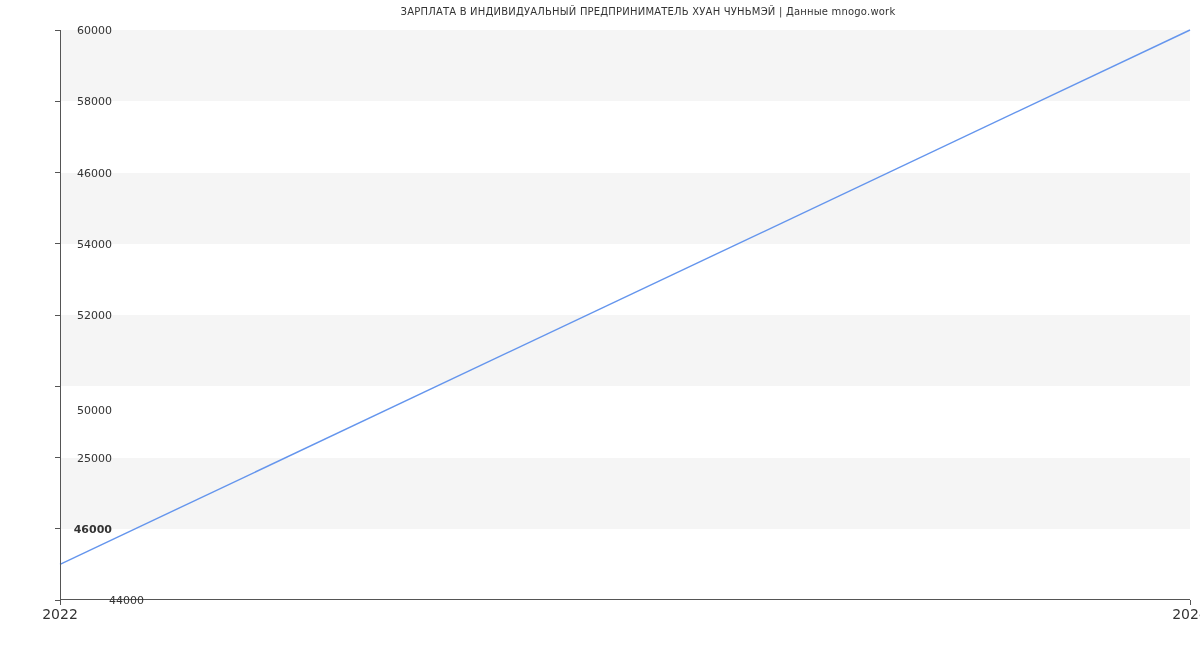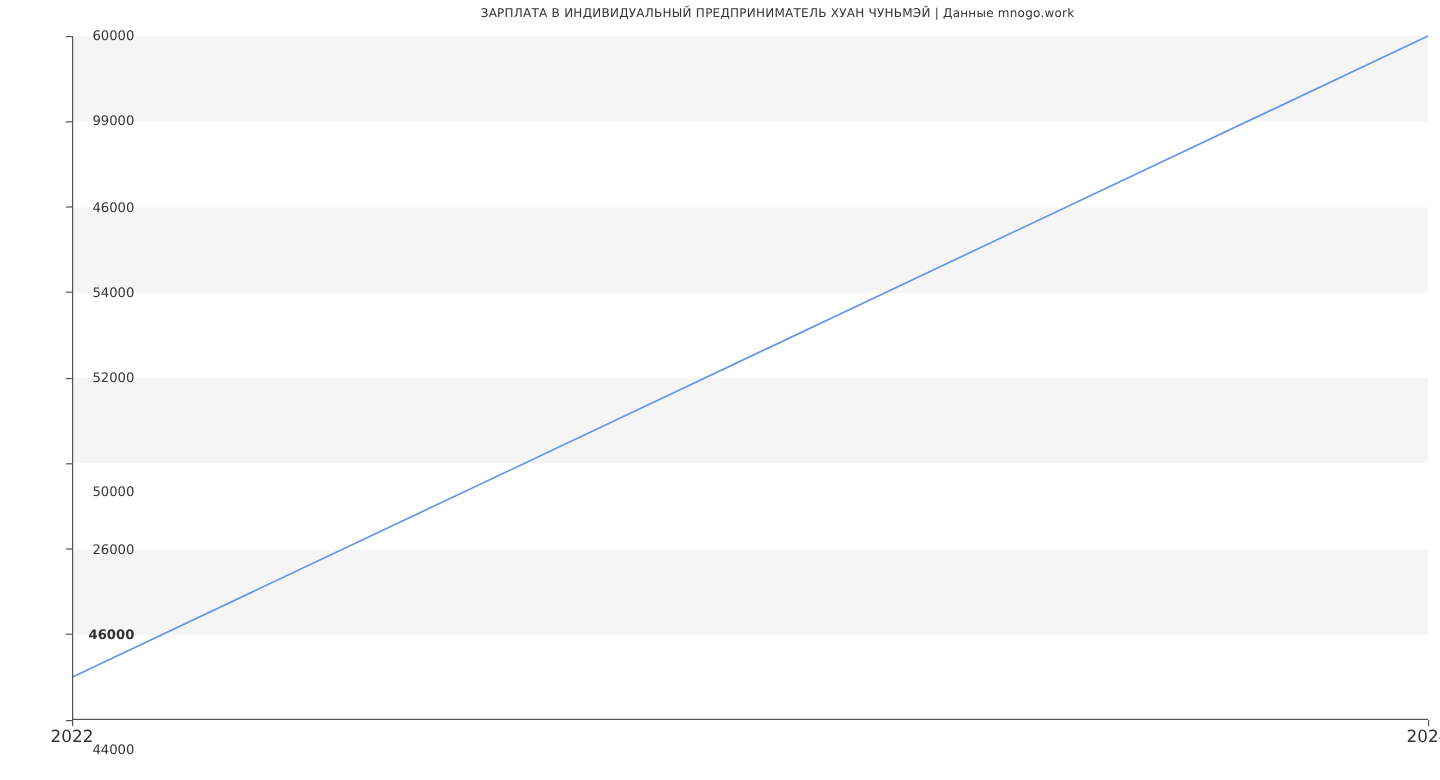--- a/index.html
+++ b/index.html
@@ -122,35 +122,35 @@
 
     <svg class="line-layer" viewBox="0 0 1130 570" preserveAspectRatio="none">
       <path id="series-path" class="series-line" d="M0 534.375 L1130 0" style="stroke: rgb(100, 149, 237);"></path>
     </svg>
 
     <div class="axis-line axis-bottom"></div>
     <div class="axis-line axis-left"></div>
 
     <div id="yticks">
         <div class="ytick-mark" style="top: 569.5px;"></div>
-        <div class="ytick-label" style="top: 595px;">44000</div>
+        <div class="ytick-label" style="top: 570px; margin-left: 32px;">44000</div>
         <div class="ytick-mark" style="top: 498.25px;"></div>
         <div class="ytick-label" style="top: 498.75px; font-weight: bold;">46000</div>
         <div class="ytick-mark" style="top: 427px;"></div>
-        <div class="ytick-label" style="top: 427.5px;">26000</div>
+        <div class="ytick-label" style="top: 427.5px;">25000</div>
         <div class="ytick-mark" style="top: 355.75px;"></div>
         <div class="ytick-label" style="top: 356.25px; margin-top: 24px;">50000</div>
         <div class="ytick-mark" style="top: 284.5px;"></div>
         <div class="ytick-label" style="top: 285px;">52000</div>
         <div class="ytick-mark" style="top: 213.25px;"></div>
         <div class="ytick-label" style="top: 213.75px; text-align: right;">54000</div>
         <div class="ytick-mark" style="top: 142px;"></div>
         <div class="ytick-label" style="top: 142.5px;">46000</div>
         <div class="ytick-mark" style="top: 70.75px;"></div>
-        <div class="ytick-label" style="top: 71.25px;">99000</div>
+        <div class="ytick-label" style="top: 71.25px;">58000</div>
         <div class="ytick-mark" style="top: -0.5px;"></div>
         <div class="ytick-label" style="top: 0px;">60000</div>
       </div>
     <div id="xticks">
         <div class="xtick-mark" style="left: -0.5px;"></div>
         <div class="xtick-label" style="left: 0px;">2022</div>
         <div class="xtick-mark" style="left: 1129.5px;"></div>
         <div class="xtick-label" style="left: 1130px;">2024</div>
       </div>
   </div>

